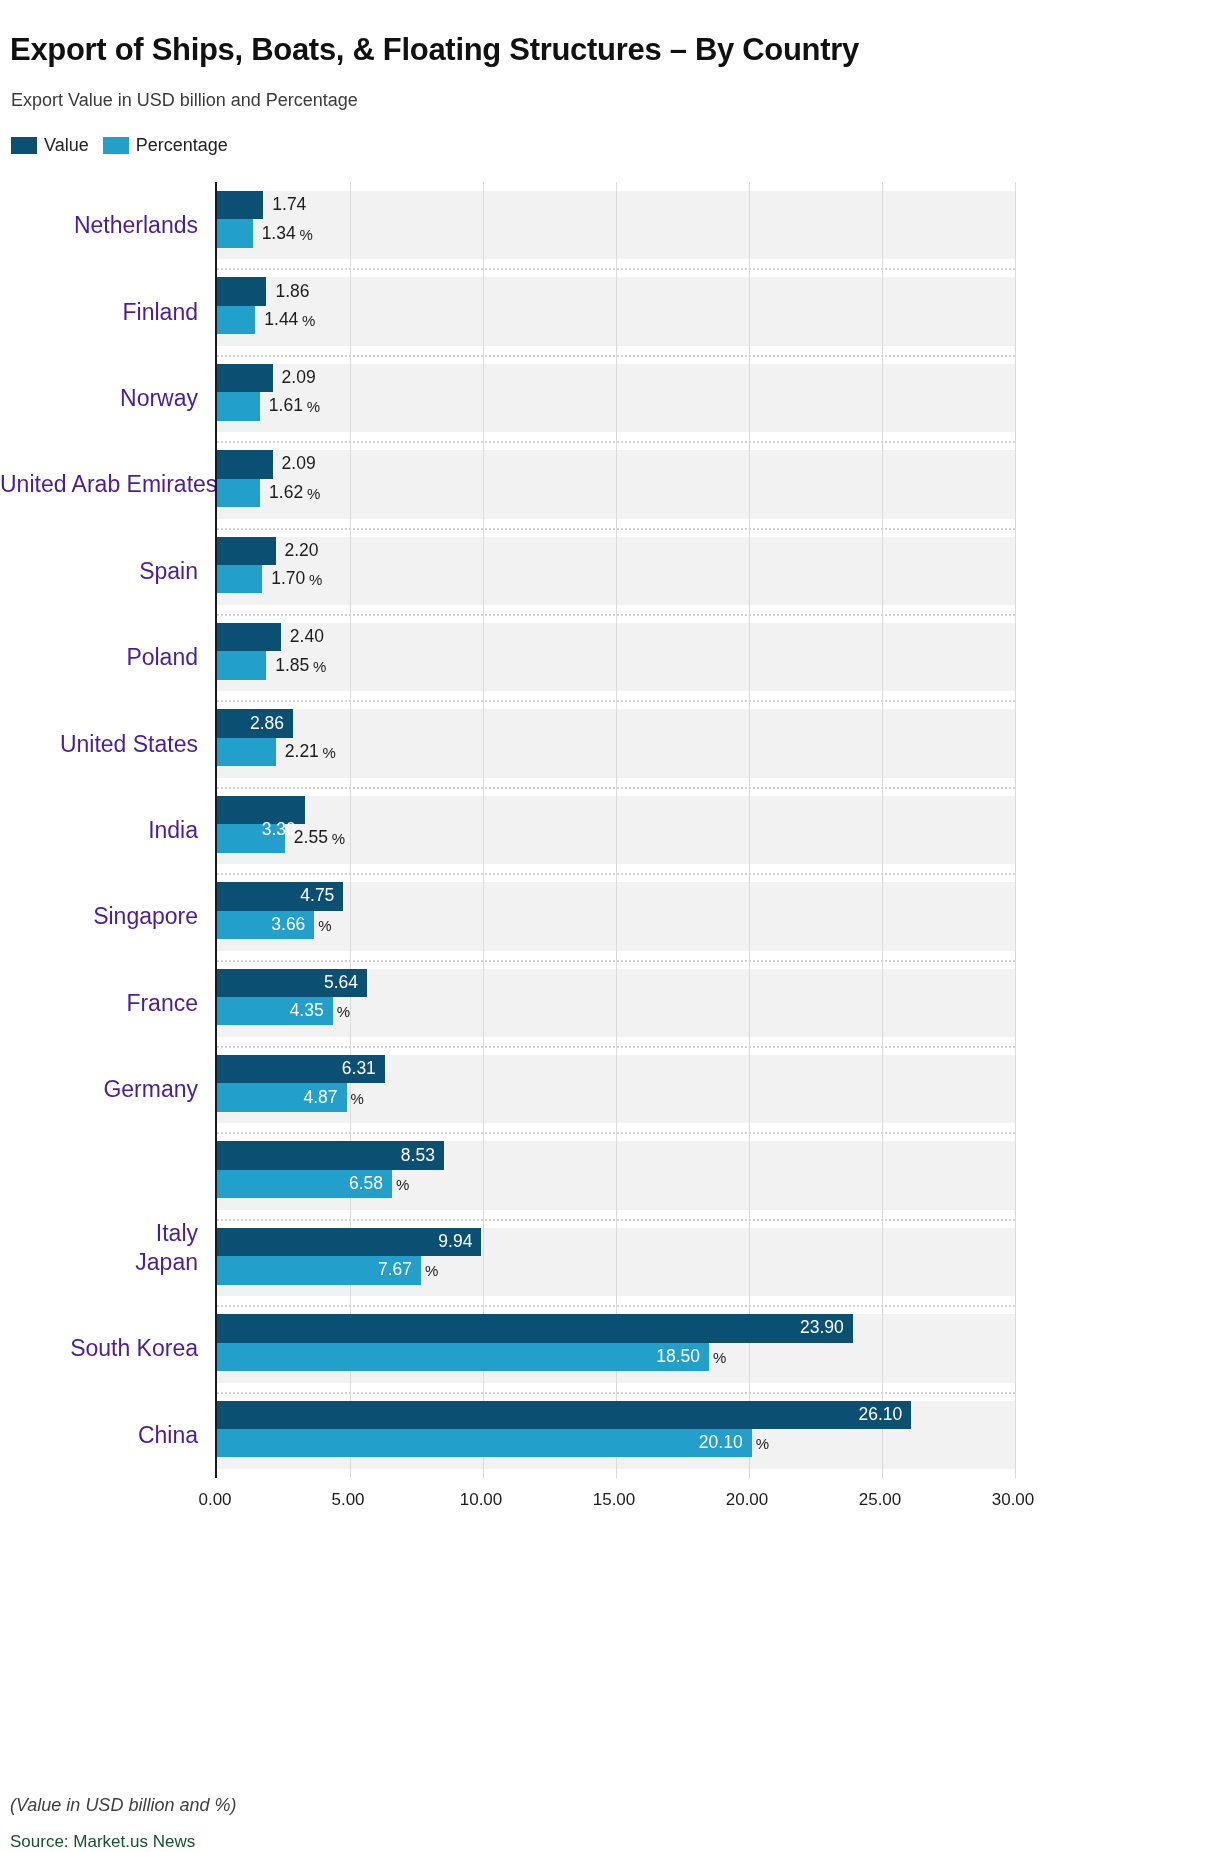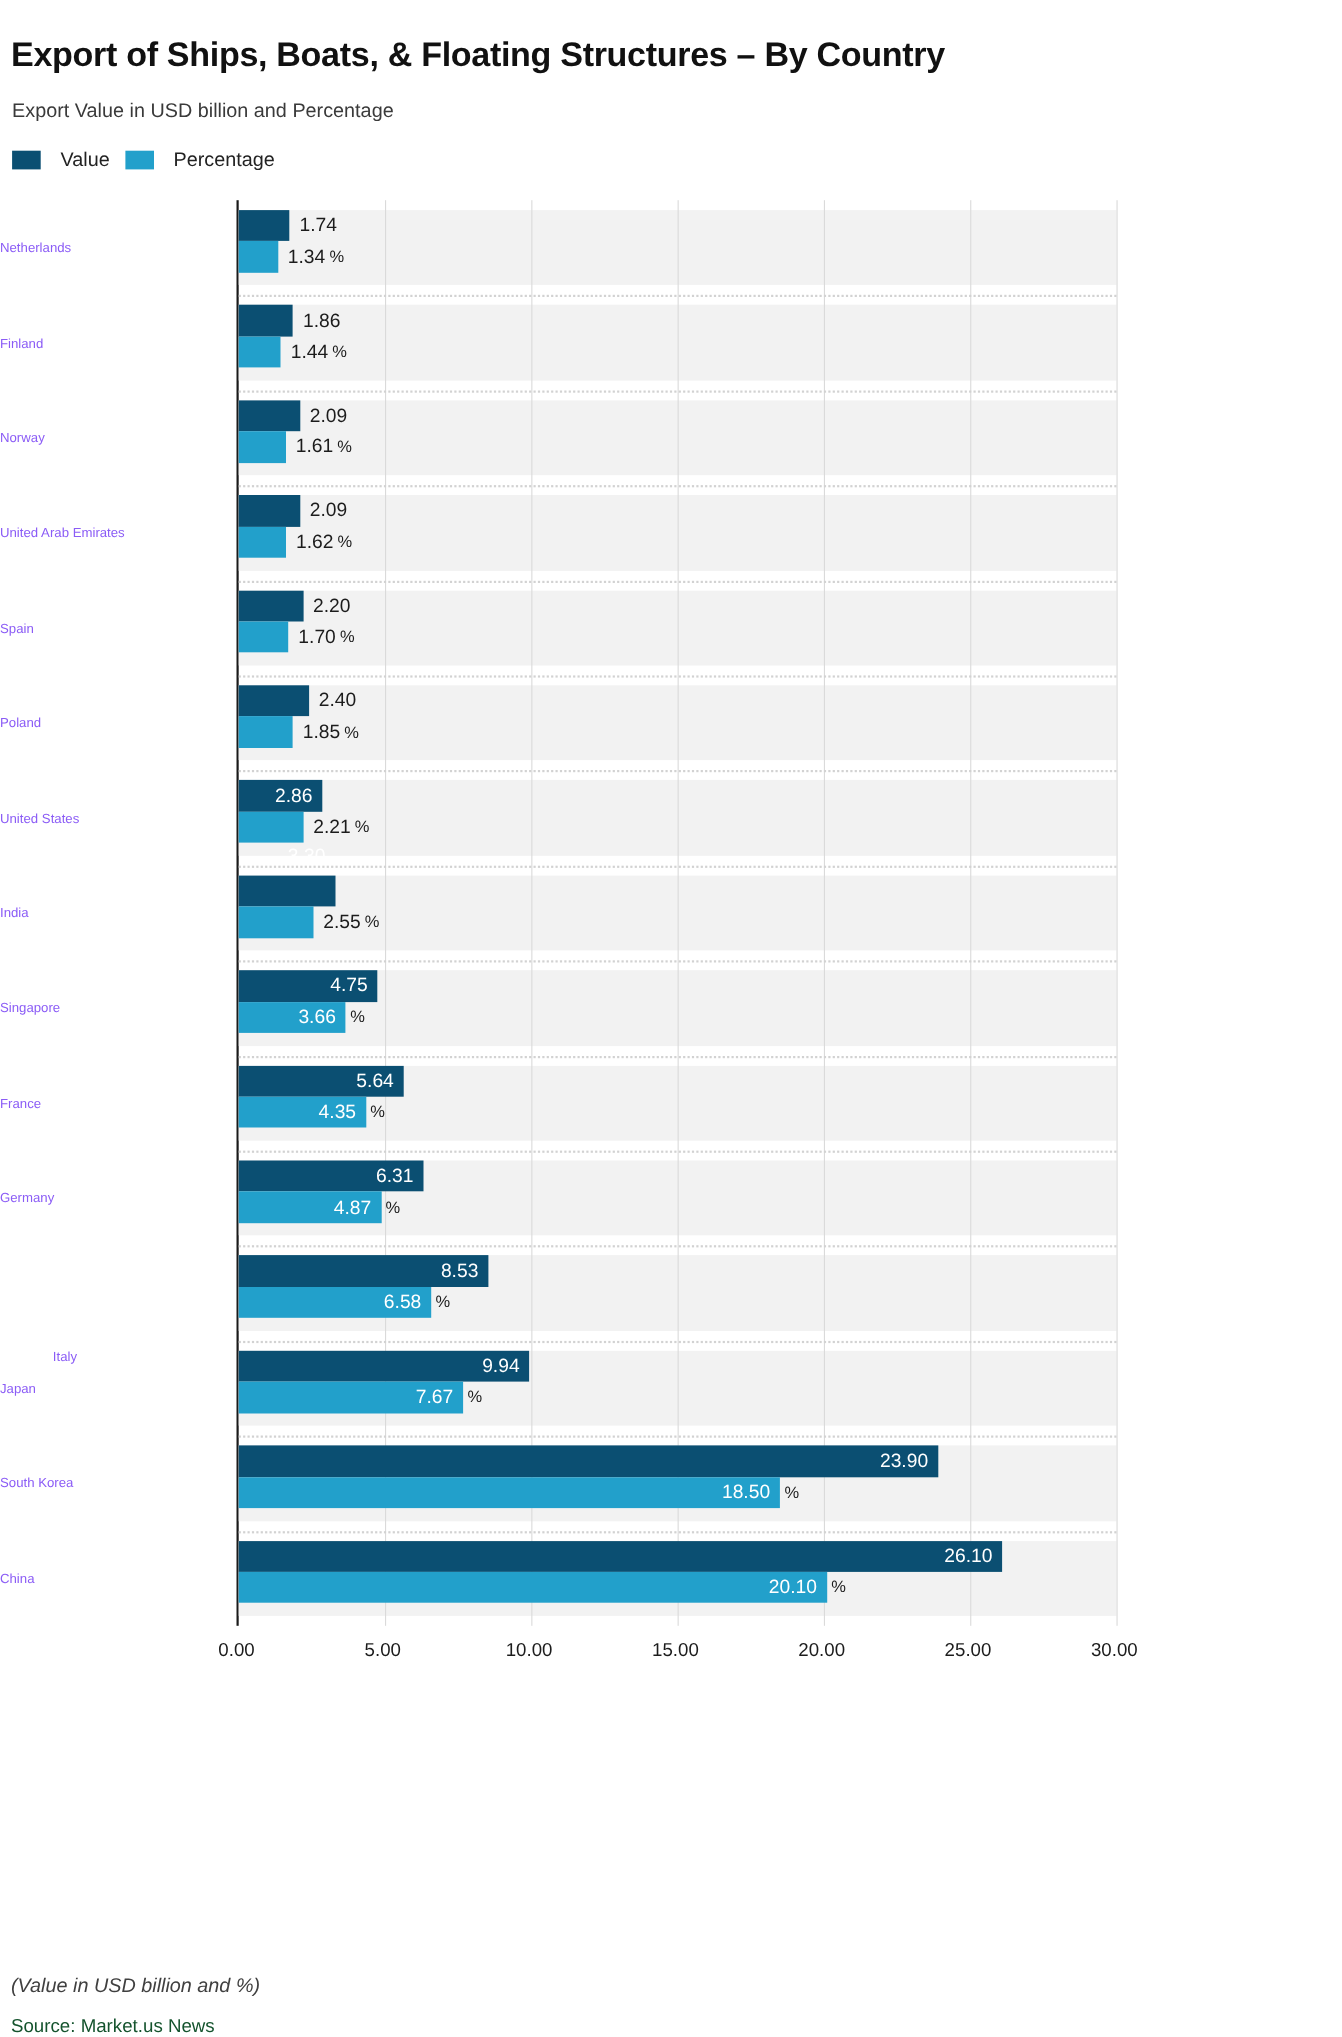--- a/index.html
+++ b/index.html
@@ -17,35 +17,35 @@
     font-size:31px; font-weight:bold; color:#111111;
     letter-spacing:-0.3px; white-space:nowrap;
   }
   .subtitle {
     position:absolute; left:11px; top:70px;
     font-size:18px; color:#3a3a3a; white-space:nowrap;
   }
 
   
   .legend { position:absolute; left:11px; top:116px; display:flex; align-items:center; gap:14px; }
-  .legend-item { display:flex; align-items:center; gap:18px; }
+  .legend-item { display:flex; align-items:center; gap:7px; }
   .swatch { width:26px; height:17px; display:block; }
   .sw-value { background:#0b4f72; }
   .sw-pct { background:#22a0cb; }
   .legend-label { font-size:18px; color:#222; line-height:1; }
 
   
   .chart { position:absolute; left:0px; top:162px; width:1020px; height:1300px; }
 
   .labels-col {
     position:absolute; left:0; top:0; width:207px; height:1296px;
   }
   .row-label {
     position:absolute; right:0; width:207px;
-    text-align:left; font-size:12px; color:#8b5cf6;
+    text-align:right; font-size:23px; color:#4c1d95;
     padding-right:9px; white-space:nowrap;
     transform:translateY(-50%);
   }
 
   .plot {
     position:absolute; left:215px; top:0;
     width:798px; height:1296px;
     background:#ffffff;
     border-left:2px solid #1a1a1a;
   }
@@ -179,21 +179,21 @@
         <div class="rowband" style="top: 527.472px; height: 68.256px;"></div>
         <div class="rowsep" style="top: 518.4px;"></div>
         <div class="bar bar-value" style="left: 0px; top: 527.472px; width: 76.076px; height: 28.3262px;"></div>
         <div class="blabel inside" style="top: 541.635px; left: 67.076px; transform: translate(-100%, -50%);">2.86</div>
         <div class="bar bar-pct" style="left: 0px; top: 555.798px; width: 58.786px; height: 28.3262px;"></div>
         <div class="blabel outside" style="top: 569.961px; left: 67.786px;">2.21</div>
         <div class="pctsign" style="top: 569.961px; left: 105.586px;">%</div>
         <div class="rowband" style="top: 613.872px; height: 68.256px;"></div>
         <div class="rowsep" style="top: 604.8px;"></div>
         <div class="bar bar-value" style="left: 0px; top: 613.872px; width: 87.78px; height: 28.3262px;"></div>
-        <div class="blabel inside" style="top: 596px; left: 78.78px; transform: translate(-100%, -50%); text-align: center;">3.30</div>
+        <div class="blabel inside" style="top: 648px; left: 78.78px; transform: translate(-100%, -50%); text-align: center;">3.30</div>
         <div class="bar bar-pct" style="left: 0px; top: 642.198px; width: 67.83px; height: 28.3262px;"></div>
         <div class="blabel outside" style="top: 656.361px; left: 76.83px;">2.55</div>
         <div class="pctsign" style="top: 656.361px; left: 114.63px;">%</div>
         <div class="rowband" style="top: 700.272px; height: 68.256px;"></div>
         <div class="rowsep" style="top: 691.2px;"></div>
         <div class="bar bar-value" style="left: 0px; top: 700.272px; width: 126.35px; height: 28.3262px;"></div>
         <div class="blabel inside" style="top: 714.435px; left: 117.35px; transform: translate(-100%, -50%);">4.75</div>
         <div class="bar bar-pct" style="left: 0px; top: 728.598px; width: 97.356px; height: 28.3262px;"></div>
         <div class="blabel inside" style="top: 742.761px; left: 88.356px; transform: translate(-100%, -50%);">3.66</div>
         <div class="pctsign" style="top: 742.761px; left: 101.356px;">%</div>

